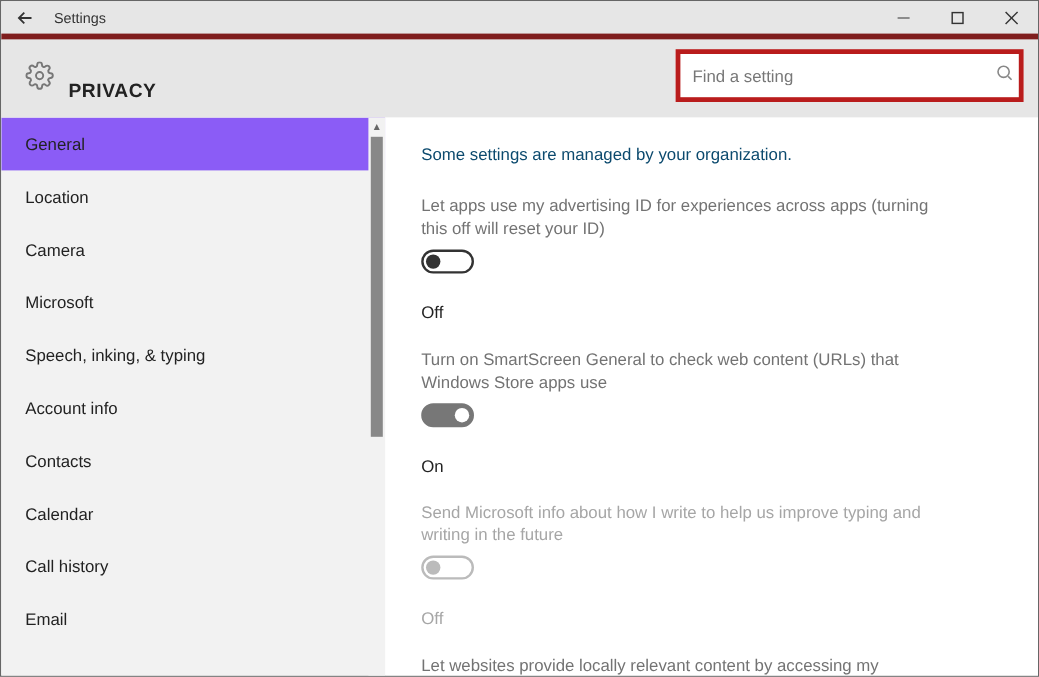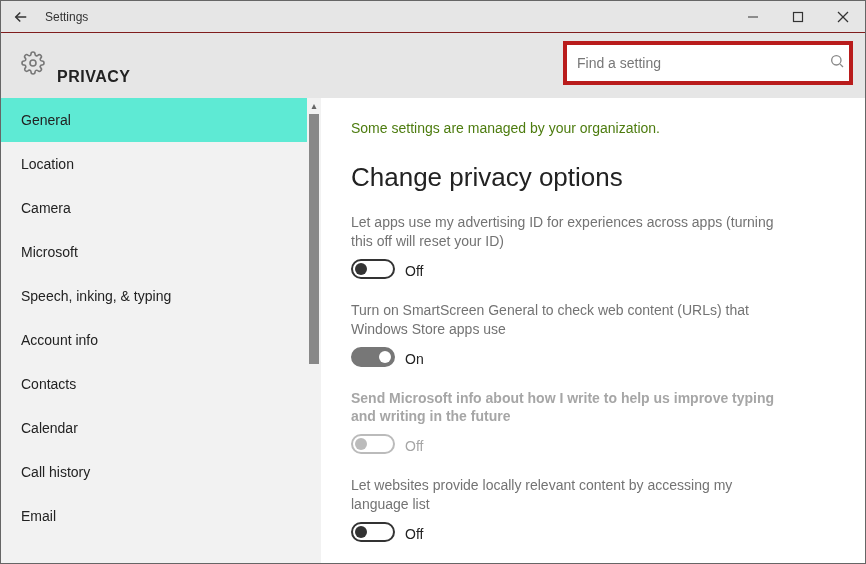--- a/index.html
+++ b/index.html
@@ -1,43 +1,43 @@
 <!DOCTYPE html>
 <html><head>
 <meta charset="utf-8">
 <style>
   * { box-sizing: border-box; margin: 0; padding: 0; font-family: "Segoe UI", Tahoma, sans-serif; }
   body { background: #fff; width: 866px; height: 564px; overflow: hidden; border: 1px solid #666; }
-  .titlebar { display:flex; align-items:center; height:32px; background:#e6e6e6; border-bottom:1px solid #7f1d1d; }
+  .titlebar { display:flex; align-items:center; height:32px; background:#e6e6e6; border-bottom:5px solid #7f1d1d; }
   .back-arrow { width:40px; height:32px; display:flex; align-items:center; justify-content:center; cursor:default;color:#333; }
   .titlebar-title { font-size:12px; color:#333; margin-left:4px; flex:0 0 auto; }
   .titlebar-spacer { flex:1; }
   .winbtn { width:45px; height:32px; display:flex; align-items:center; justify-content:center; color:#333; }
   .header-row { display:flex; align-items:center; background:#e6e6e6; padding:6px 12px 12px 18px; }
   .gear { width:28px; height:28px; display:flex; align-items:center; justify-content:center; margin-right:10px; color:#555;}
   .breadcrumb { font-size:16px; font-weight:600; letter-spacing:0.5px; color:#222;margin-top:29px; }
   .header-spacer{flex:1;}
   .search { position:relative; width:290px; }
   .search input { width:100%; height:44px; border:4px solid #b91c1c; background:#fff; padding:4px 30px 4px 10px; font-size:14px; color:#333; outline:none; }
   .search input::placeholder { color:#777; }
   .search .mag { position:absolute; right:8px; top:50%; transform:translateY(-50%); color:#888; pointer-events:none; }
   .body { display:flex; height:calc(100% - 32px - 52px); }
   .sidebar { width:320px; background:#f2f2f2; position:relative; overflow:hidden; }
   .sidebar-item { padding:14px 20px; font-size:14px; color:#222; cursor:default; }
-  .sidebar-item.selected { background:#5eead4; }
+  .sidebar-item.selected { background:#8b5cf6; }
   .scroll-track { position:absolute; right:0; top:0; bottom:0; width:14px; background:#f2f2f2; }
   .scroll-arrow { height:16px; text-align:center; font-size:10px; color:#666; line-height:16px; }
   .scroll-thumb { position:absolute; right:2px; top:16px; width:10px; height:250px; background:#888; }
   .content { flex:1; background:#fff; padding:22px 30px 20px 30px; overflow:hidden; }
-  .managed-note { color:#4d7c0f; font-size:14px; margin-bottom:26px; }
+  .managed-note { color:#0c4a6e; font-size:14px; margin-bottom:26px; }
   .content h1 { font-weight:400; font-size:26px; color:#222; margin-bottom:20px; }
   .option { margin-bottom:22px; }
   .option-label { font-size:14px; color:#737373; max-width:440px; line-height:1.35; margin-bottom:8px; }
-  .option.disabled .option-label { color:#a6a6a6;font-weight:bold; }
-  .switch-row { display:flex; align-items:flex-end; gap:10px; }
+  .option.disabled .option-label { color:#a6a6a6; }
+  .switch-row { display:flex; align-items:flex-start; gap:24px;flex-direction:column; }
   .switch { width:44px; height:20px; border:2px solid #333; border-radius:20px; position:relative; background:#fff; }
   .switch .knob { position:absolute; width:12px; height:12px; border-radius:50%; background:#333; top:2px; left:2px; }
   .switch.on { background:#777; border-color:#777; }
   .switch.on .knob { left:auto; right:2px; background:#fff; }
   .switch.disabled { border-color:#bbb; }
   .switch.disabled .knob { background:#bbb; }
   .switch-state { font-size:14px; color:#222; }
   .option.disabled .switch-state { color:#a6a6a6; }
 </style>
 </head>
@@ -103,21 +103,20 @@
     <div class="sidebar-item"><span>Call history</span></div>
     <div class="sidebar-item"><span>Email</span></div>
     <div class="scroll-track">
       <div class="scroll-arrow">▴</div>
       <div class="scroll-thumb"></div>
     </div>
   </div>
 
   <div class="content">
     <div class="managed-note">Some settings are managed by your organization.</div>
-    <h1>Change privacy options</h1>
 
     <div class="option">
       <div class="option-label">Let apps use my advertising ID for experiences across apps (turning this off will reset your ID)</div>
       <div class="switch-row">
         <div class="switch">
             <div class="knob"></div>
           </div>
         <div class="switch-state">Off</div>
       </div>
     </div>

